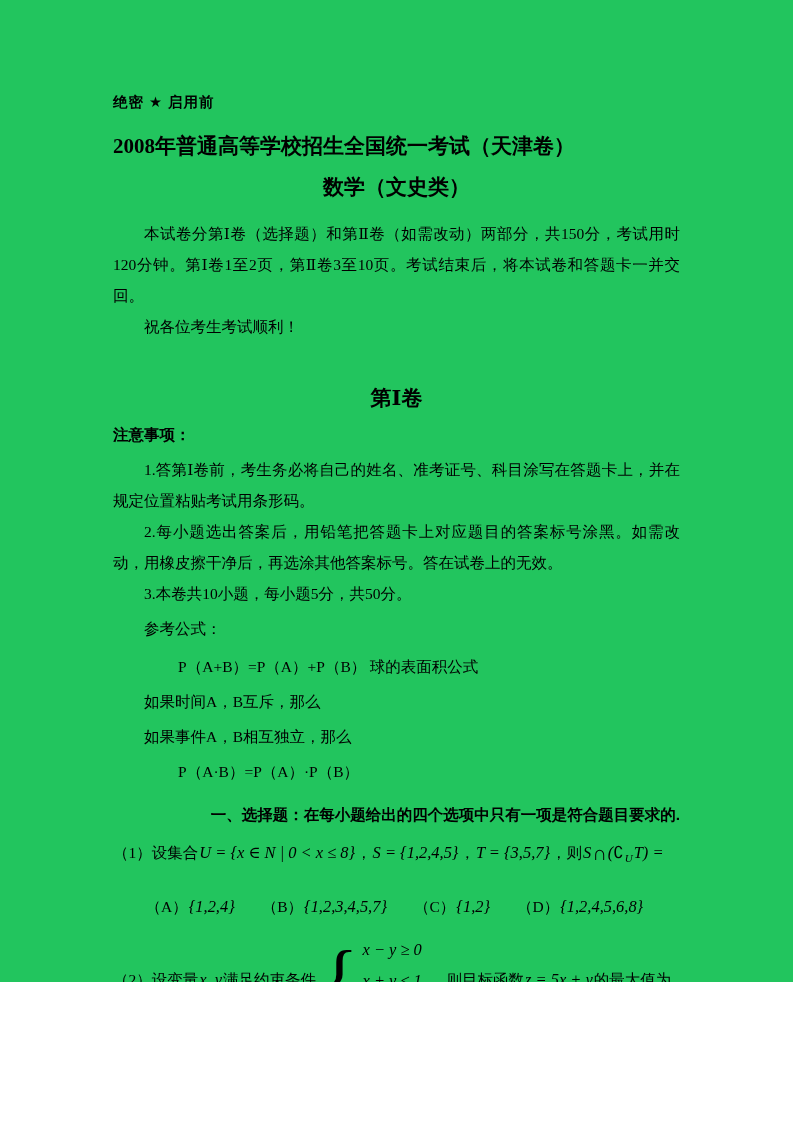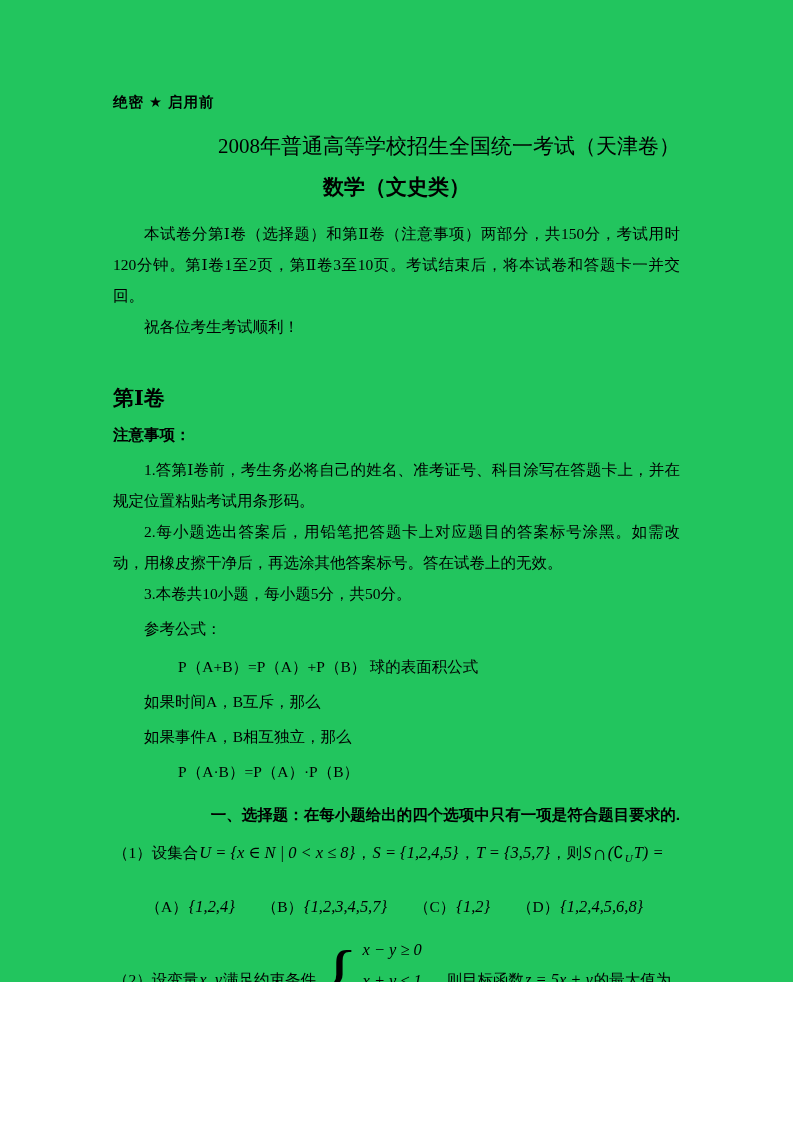--- a/index.html
+++ b/index.html
@@ -18,40 +18,40 @@
 
   .classified {
     margin-top: 93px;
     font-family: "Liberation Sans", "DejaVu Sans", sans-serif;
     font-weight: bold;
     font-size: 14.5px;
     letter-spacing: 1px;
   }
   .title {
     margin: 20px 0 0 0;
-    text-align: right;
+    text-align: left;
     font-size: 21px;
-    font-weight: normal;
+    font-weight: bold;
   }
   .subtitle {
     margin: 13px 0 0 0;
     text-align: center;
     font-size: 21px;
     font-weight: bold;
   }
   .para {
     margin: 0;
     line-height: 31px;
     text-align: justify;
   }
   .indent2 { text-indent: 2em; }
   .intro { margin-top: 17px; }
   .part-heading {
     margin: 42px 0 0 0;
-    text-align: left;
+    text-align: center;
     font-size: 21px;
     font-weight: bold;
   }
   .notes-heading {
     margin-top: 13px;
     font-family: "Liberation Sans", "DejaVu Sans", sans-serif;
     font-weight: bold;
     font-size: 15.5px;
   }
   .note-first { margin-top: 8px; }
@@ -132,21 +132,21 @@
 <body>
 
 <div class="page">
   <div class="content">
 
     <div class="classified">绝密 ★ 启用前</div>
 
     <div class="title">2008年普通高等学校招生全国统一考试（天津卷）</div>
     <div class="subtitle">数学（文史类）</div>
 
-    <p class="para indent2 intro">本试卷分第Ⅰ卷（选择题）和第Ⅱ卷（注意事项）两部分，共150分，考试用时120分钟。第Ⅰ卷1至2页，第Ⅱ卷3至10页。考试结束后，将本试卷和答题卡一并交回。</p>
+    <p class="para indent2 intro">本试卷分第Ⅰ卷（选择题）和第Ⅱ卷（如需改动）两部分，共150分，考试用时120分钟。第Ⅰ卷1至2页，第Ⅱ卷3至10页。考试结束后，将本试卷和答题卡一并交回。</p>
     <p class="para indent2">祝各位考生考试顺利！</p>
 
     <div class="part-heading">第Ⅰ卷</div>
 
     <div class="notes-heading">注意事项：</div>
     <p class="para indent2 note-first">1.答第Ⅰ卷前，考生务必将自己的姓名、准考证号、科目涂写在答题卡上，并在规定位置粘贴考试用条形码。</p>
     <p class="para indent2">2.每小题选出答案后，用铅笔把答题卡上对应题目的答案标号涂黑。如需改动，用橡皮擦干净后，再选涂其他答案标号。答在试卷上的无效。</p>
     <p class="para indent2">3.本卷共10小题，每小题5分，共50分。</p>
 
     <p class="para indent2 formulas-heading">参考公式：</p>

